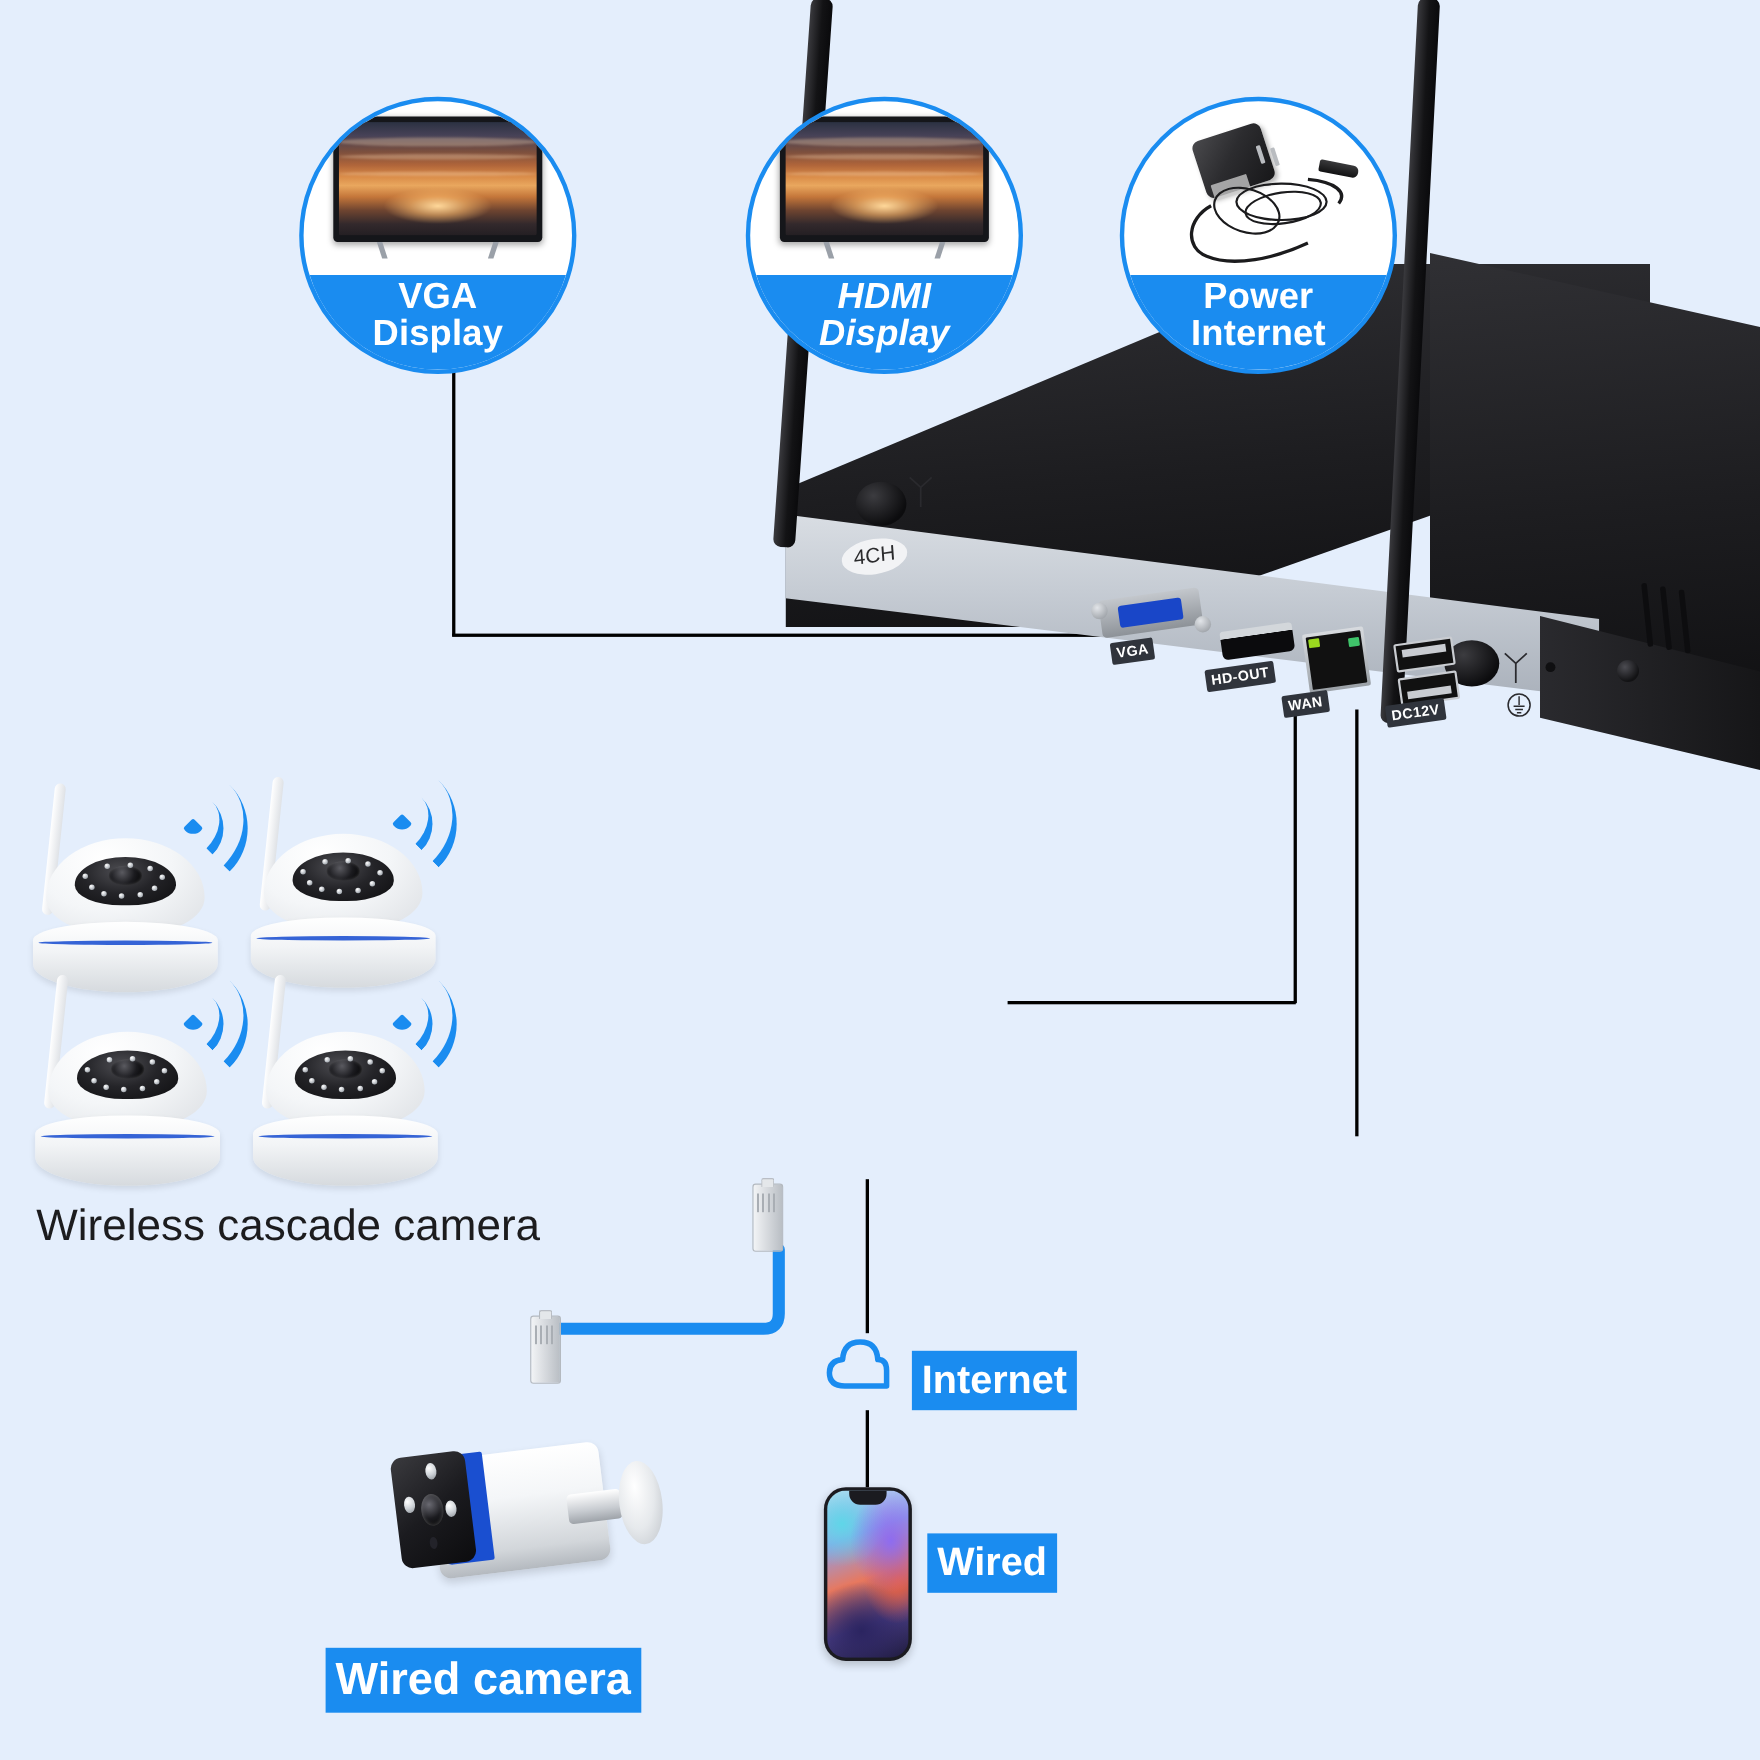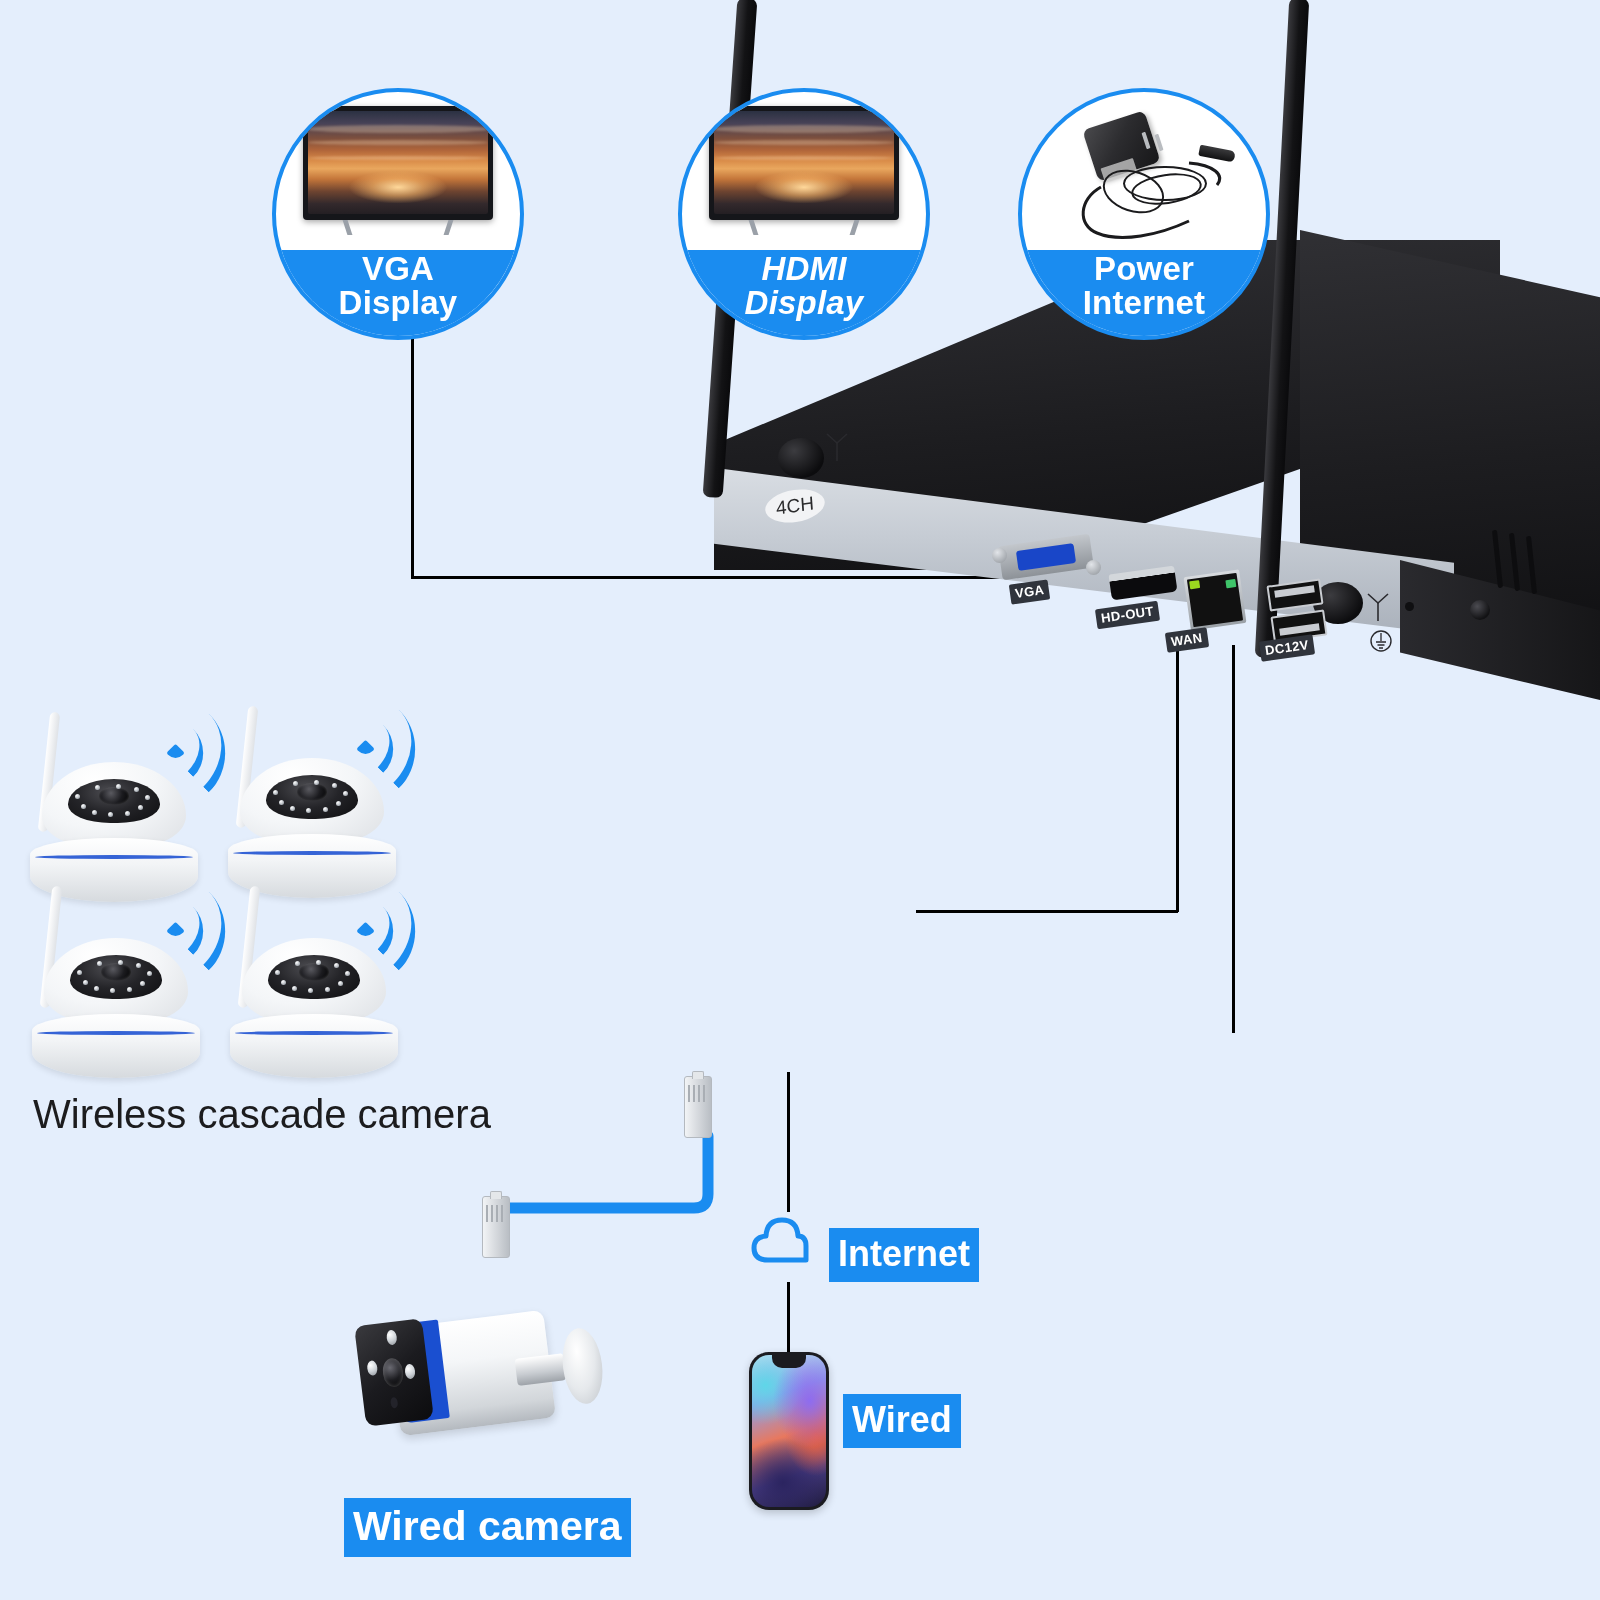--- a/index.html
+++ b/index.html
@@ -765,21 +765,21 @@
       <div class="bullet-lens"></div>
       <div class="bullet-ir" style="left:46%; top:8%;"></div>
       <div class="bullet-ir" style="left:12%; top:36%;"></div>
       <div class="bullet-ir" style="left:66%; top:44%;"></div>
       <div class="abs" style="left:40%; top:74%; width:11%; height:11%; background:#23232a; border-radius:50%;"></div>
     </div>
     <div class="bullet-arm"></div>
     <div class="bullet-mount"></div>
   </div>
 
-  <div class="chip" style="left:296px; top:1498px; font-size:41px;margin-left:48px;">Wired camera</div>
+  <div class="chip" style="left:296px; top:1498px; font-size:41px;">Wired camera</div>
 
   <svg class="cloud-icon" style="left:748px; top:1212px;" viewBox="0 0 78 52">
     <path d="M20 48 Q6 48 6 36 Q6 25 18 24 Q19 8 34 8 Q49 8 50 24 Q58 24 58 34 L58 48 Z" fill="none" stroke="#1a8cf0" stroke-width="5" stroke-linejoin="round"></path>
   </svg>
   <div class="chip" style="left:829px; top:1228px; font-size:36px;">Internet</div>
 
   <div class="phone" style="left:749px; top:1352px; width:80px; height:158px;">
     <div class="phone-screen">
       <div class="notch"></div>
     </div>

